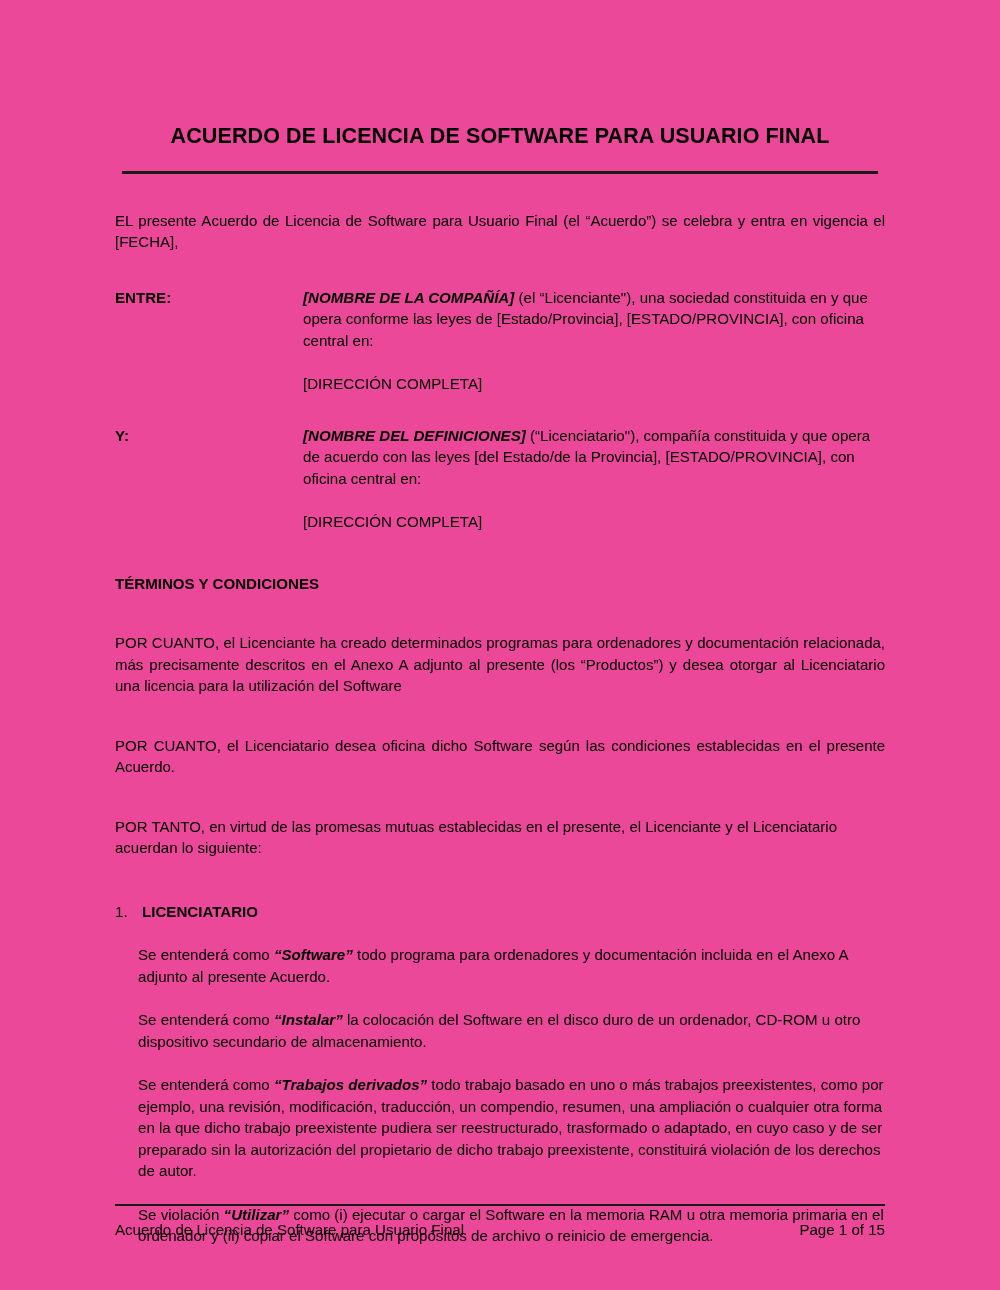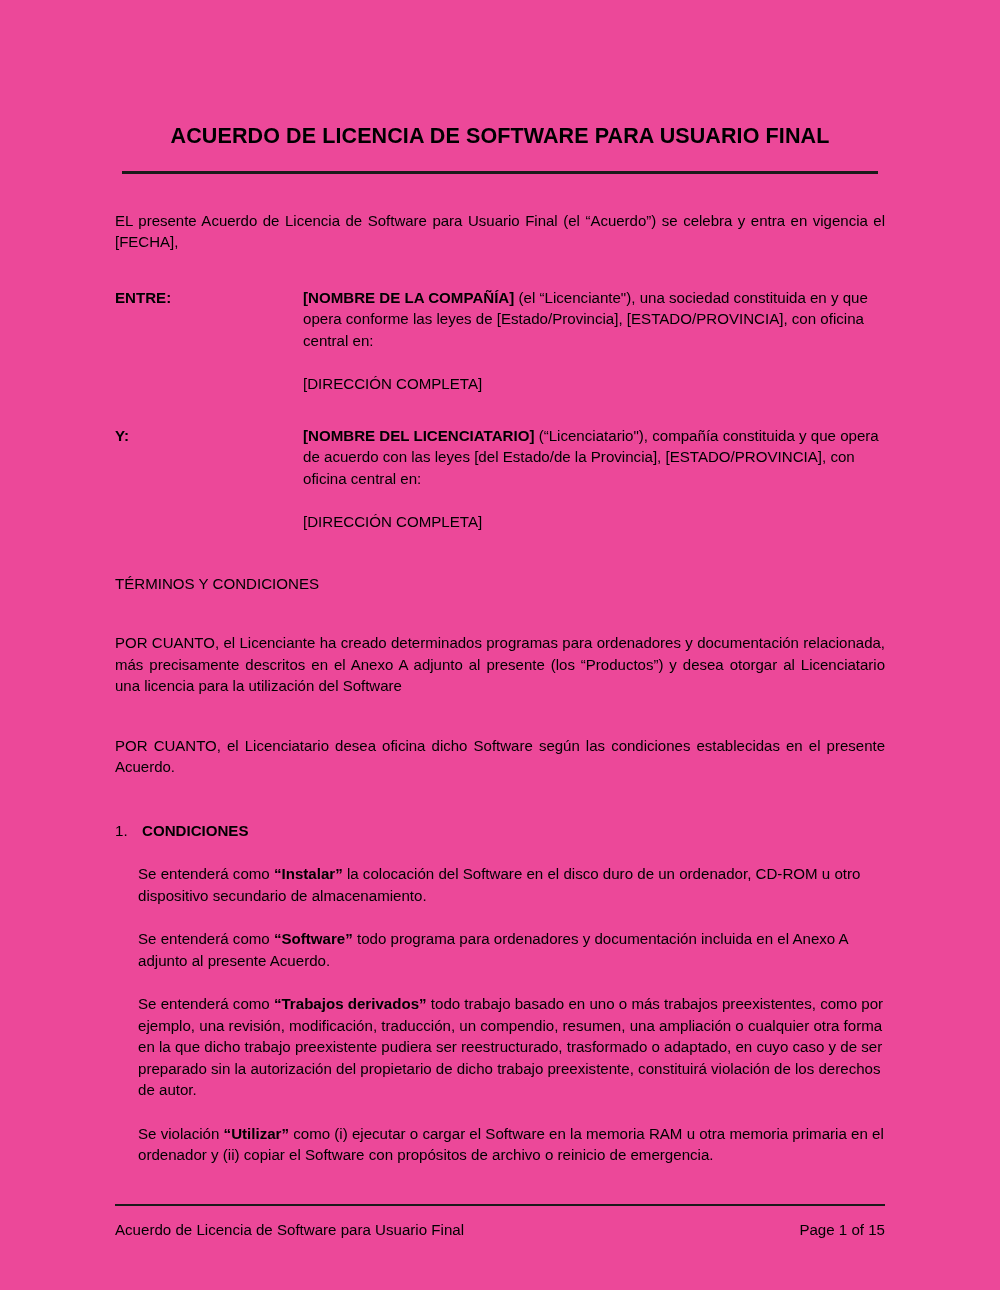--- a/index.html
+++ b/index.html
@@ -83,21 +83,21 @@
     text-align: left;
   }
   .party-body .addr {
     margin-top: 22px;
   }
 
   
   .section-head {
     margin-top: 40px;
     font-size: 15.1px;
-    font-weight: normal;
+    font-weight: bold;
     line-height: 21.5px;
   }
   .para-block {
     margin-top: 38px;
   }
 
   
   .clause {
     margin-top: 42px;
     display: flex;
@@ -116,21 +116,21 @@
   .defs {
     margin-left: 23px;
   }
   .def {
     margin-top: 22px;
     font-size: 15.1px;
     line-height: 21.5px;
     text-align: left;
   }
 
-  b, strong { font-weight: bold; }
+  b, strong { font-weight: bold; font-style: italic; }
 
   
   .footer {
     position: absolute;
     left: 115px;
     top: 1204px;
     width: 770px;
   }
   .footer-rule {
     border: 0;
@@ -164,43 +164,44 @@
       <div class="party-label">ENTRE:</div>
       <div class="party-body">
         <div><b>[NOMBRE DE LA COMPAÑÍA]</b><span> (el “Licenciante"), una sociedad constituida en y que opera conforme las leyes de [Estado/Provincia], [ESTADO/PROVINCIA], con oficina central en:</span></div>
         <div class="addr">[DIRECCIÓN COMPLETA]</div>
       </div>
     </div>
 
     <div class="party-block second">
       <div class="party-label">Y:</div>
       <div class="party-body">
-        <div><b>[NOMBRE DEL LICENCIATARIO]</b><span> (“Licenciatario"), compañía constituida y que opera de acuerdo con las leyes [del Estado/de la Provincia], [ESTADO/PROVINCIA], con oficina central en:</span></div>
+        <div><b>[NOMBRE DEL DEFINICIONES]</b><span> (“Licenciatario"), compañía constituida y que opera de acuerdo con las leyes [del Estado/de la Provincia], [ESTADO/PROVINCIA], con oficina central en:</span></div>
         <div class="addr">[DIRECCIÓN COMPLETA]</div>
       </div>
     </div>
 
     <div class="section-head">TÉRMINOS Y CONDICIONES</div>
 
     <p class="para para-block">POR CUANTO, el Licenciante ha creado determinados programas para ordenadores y documentación relacionada, más precisamente descritos en el Anexo A adjunto al presente (los “Productos”) y desea otorgar al Licenciatario una licencia para la utilización del Software</p>
 
     <p class="para para-block">POR CUANTO, el Licenciatario desea oficina dicho Software según las condiciones establecidas en el presente Acuerdo.</p>
 
+    <p class="para para-block left">POR TANTO, en virtud de las promesas mutuas establecidas en el presente, el Licenciante y el Licenciatario acuerdan lo siguiente:</p>
 
     <div class="clause">
       <div class="clause-num">1.</div>
-      <div class="clause-title">CONDICIONES</div>
+      <div class="clause-title">LICENCIATARIO</div>
     </div>
 
 
     <div class="defs">
 
+      <p class="def"><span>Se entenderá como </span><b>“Software”</b><span> todo programa para ordenadores y documentación incluida en el Anexo A adjunto al presente Acuerdo.</span></p>
+
       <p class="def"><span>Se entenderá como </span><b>“Instalar”</b><span> la colocación del Software en el disco duro de un ordenador, CD-ROM u otro dispositivo secundario de almacenamiento.</span></p>
-
-      <p class="def"><span>Se entenderá como </span><b>“Software”</b><span> todo programa para ordenadores y documentación incluida en el Anexo A adjunto al presente Acuerdo.</span></p>
 
       <p class="def"><span>Se entenderá como </span><b>“Trabajos derivados”</b><span> todo trabajo basado en uno o más trabajos preexistentes, como por ejemplo, una revisión, modificación, traducción, un compendio, resumen, una ampliación o cualquier otra forma en la que dicho trabajo preexistente pudiera ser reestructurado, trasformado o adaptado, en cuyo caso y de ser preparado sin la autorización del propietario de dicho trabajo preexistente, constituirá violación de los derechos de autor.</span></p>
 
       <p class="def"><span>Se violación </span><b>“Utilizar”</b><span> como (i) ejecutar o cargar el Software en la memoria RAM u otra memoria primaria en el ordenador y (ii) copiar el Software con propósitos de archivo o reinicio de emergencia.</span></p>
 
     </div>
   </div>
 
   <div class="footer">
     <hr class="footer-rule">

